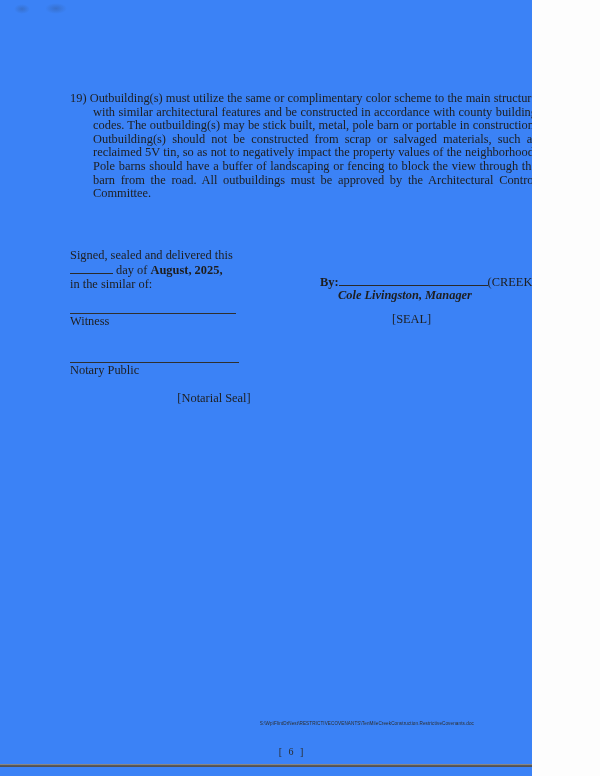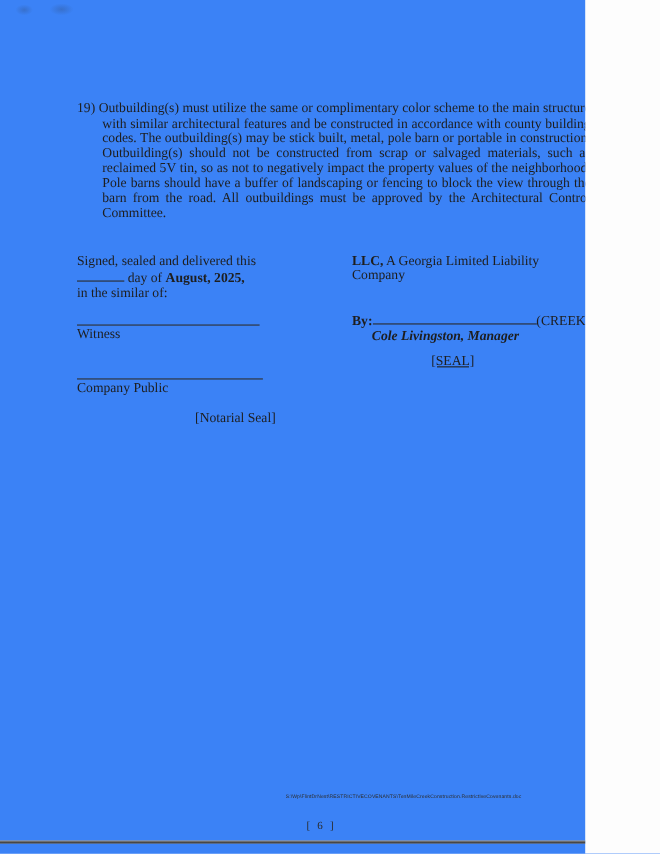--- a/index.html
+++ b/index.html
@@ -23,36 +23,36 @@
 
   .witness-clause{margin:14px 0 0 0;text-align:justify;text-indent:37px;}
 
   b{font-weight:bold;}
 
   .blank{display:inline-block;border-bottom:1.3px solid #2a2a2a;height:11px;vertical-align:baseline;}
   .blank-day{width:40px;}
   .blank-day-left{width:43px;}
   .blank-by{width:149px;}
 
-  .sigrow{display:flex;margin-top:30px;}
+  .sigrow{display:flex;margin-top:48px;}
   .sigcol-left{width:250px;}
   .sigcol-right{width:217px;}
 
   .sigline{border-bottom:1.3px solid #2f2f2f;}
   .witness-line{width:166px;margin-top:21px;}
   .notary-line{width:169px;margin-top:34px;}
   .sig-label{margin:1px 0 0 0;}
 
   .notarial-seal{margin:14px 0 0 0;padding-left:38px;text-align:center;}
 
   .company-name{margin:0;font-weight:bold;}
   .company-line2{margin:0;}
   .by-row{margin-top:25px;white-space:nowrap;}
   .signer-name{margin:0;padding-left:18px;font-weight:bold;font-style:italic;}
-  .seal-bracket{margin:10px 0 0 0;padding-left:72px;text-decoration:underline;}
+  .seal-bracket{margin:10px 0 0 0;padding-left:72px;}
 
   .footer-path{
     position:absolute;top:721px;right:58px;
     font-family:"Liberation Sans","DejaVu Sans",sans-serif;
     font-size:4.6px;letter-spacing:.1px;color:#2d2d2d;
   }
   .page-number{
     position:absolute;top:746px;left:0;width:584px;
     text-align:center;font-size:10px;letter-spacing:2px;color:#2a2a2a;
   }
@@ -85,30 +85,26 @@
           <span class="blank blank-day-left"></span>
           <span>day of</span>
           <b>August, 2025,</b>
         </div>
         <div>in the similar of:</div>
 
         <div class="sigline witness-line"></div>
         <p class="sig-label">Witness</p>
 
         <div class="sigline notary-line"></div>
-        <p class="sig-label">Company Public</p>
+        <p class="sig-label">Notary Public</p>
 
         <p class="notarial-seal">[Notarial Seal]</p>
       </div>
 
       <div class="sigcol-right">
-        <p class="company-line2">
-          <b>LLC,</b>
-          <span>A Georgia Limited Liability Company</span>
-        </p>
 
         <div class="by-row">
           <b>By:</b><span class="blank blank-by"></span><span>(CREEK)</span>
         </div>
         <p class="signer-name">Cole Livingston, Manager</p>
 
         <p class="seal-bracket">[SEAL]</p>
       </div>
 
     </div>

